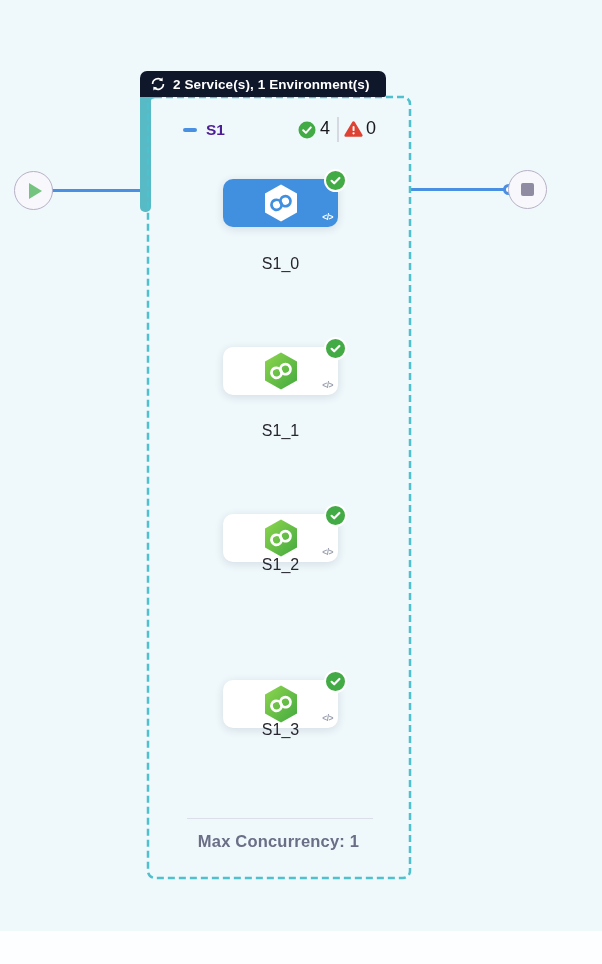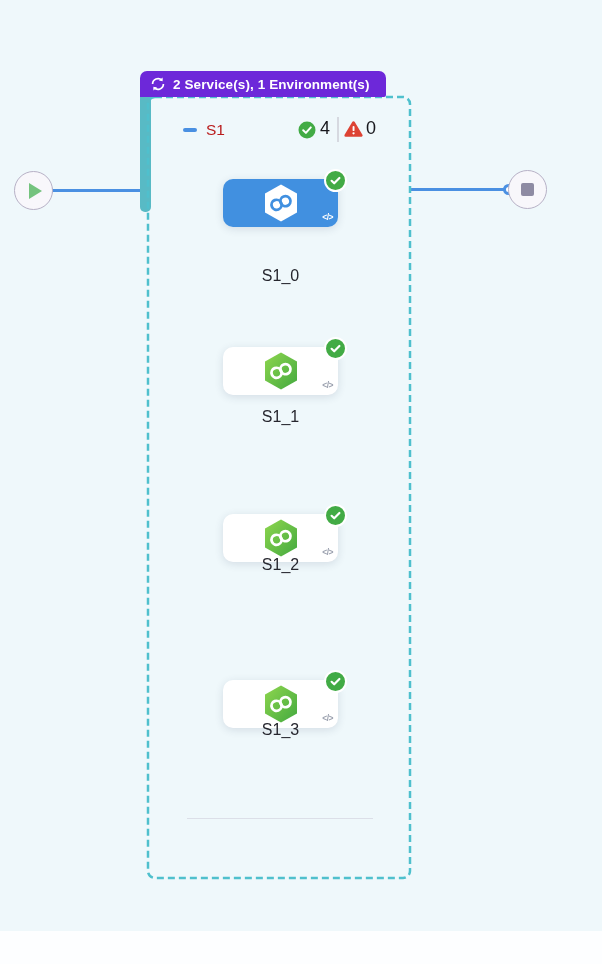--- a/index.html
+++ b/index.html
@@ -42,31 +42,31 @@
   .dot-left  { left: 42px;  top: 185px; }
   .dot-right { left: 503px; top: 184px; }
 
   
   .accent-strip {
     left: 140px; top: 80px; width: 11px; height: 132px;
     background: #58bac5; border-radius: 0 0 5px 5px;
   }
   .services-badge {
     left: 140px; top: 71px; width: 246px; height: 26px;
-    background: #6d28d9; border-radius: 7px 7px 2px 0;
+    background: #0f172a; border-radius: 7px 7px 2px 0;
     display: flex; align-items: center; gap: 7px; padding-left: 10px;
     color: #ffffff; font-size: 13.5px; font-weight: 700; letter-spacing: .1px;
   }
 
   
   .stage-border { left: 146px; top: 95px; }
 
   
   .collapse-minus { left: 183px; top: 128px; width: 14px; height: 3.5px; background: #4a90e2; border-radius: 2px; cursor: pointer; }
-  .stage-name { left: 206px; top: 121px; font-size: 15.5px; font-weight: 400; color: #b91c1c; }
+  .stage-name { left: 206px; top: 121px; font-size: 15.5px; font-weight: 700; color: #4c1d95; }
   .hdr-check { left: 298px; top: 121px; }
   .succ-count { left: 320px; top: 118px; font-size: 18px; font-weight: 500; color: #17171c; }
   .count-divider { left: 337px; top: 117px; width: 1.5px; height: 25px; background: #d6d9e0; }
   .hdr-warn { left: 344px; top: 120px; }
   .fail-count { left: 366px; top: 118px; font-size: 18px; font-weight: 500; color: #17171c; }
 
   
   .node-card {
     left: 223px; width: 115px; height: 48px;
     background: #ffffff; border-radius: 10px;
@@ -167,38 +167,38 @@
           <circle cx="22.8" cy="20" r="5"></circle>
       </g>
     </svg>
     <span class="code-glyph">&lt;/&gt;</span>
   </div>
   <div class="abs status-badge" style="left:324px; top:169px">
     <svg width="13" height="13" viewBox="0 0 13 13">
       <polyline points="2.6,6.8 5.2,9.3 10.4,4" fill="none" stroke="#ffffff" stroke-width="2.2" stroke-linecap="round" stroke-linejoin="round"></polyline>
     </svg>
   </div>
-  <div class="abs node-label" style="top:267px">S1_0</div>
+  <div class="abs node-label" style="top:255px">S1_0</div>
 
   <div class="abs node-card" style="top:347px">
     <svg width="36" height="40" viewBox="0 0 36 40">
       <polygon points="18,1.5 34,10.5 34,29.5 18,38.5 2,29.5 2,10.5" fill="url(#hexGreen)"></polygon>
       <g transform="rotate(-22 18 20)" fill="none" stroke="#ffffff" stroke-width="2.8">
         <circle cx="13.2" cy="20" r="5"></circle>
           <circle cx="22.8" cy="20" r="5"></circle>
       </g>
     </svg>
     <span class="code-glyph">&lt;/&gt;</span>
   </div>
   <div class="abs status-badge" style="left:324px; top:337px">
     <svg width="13" height="13" viewBox="0 0 13 13">
       <polyline points="2.6,6.8 5.2,9.3 10.4,4" fill="none" stroke="#ffffff" stroke-width="2.2" stroke-linecap="round" stroke-linejoin="round"></polyline>
     </svg>
   </div>
-  <div class="abs node-label" style="top:408px">S1_1</div>
+  <div class="abs node-label" style="top:422px">S1_1</div>
 
   <div class="abs node-card" style="top:514px">
     <svg width="36" height="40" viewBox="0 0 36 40">
       <polygon points="18,1.5 34,10.5 34,29.5 18,38.5 2,29.5 2,10.5" fill="url(#hexGreen)"></polygon>
       <g transform="rotate(-22 18 20)" fill="none" stroke="#ffffff" stroke-width="2.8">
         <circle cx="13.2" cy="20" r="5"></circle>
           <circle cx="22.8" cy="20" r="5"></circle>
       </g>
     </svg>
     <span class="code-glyph">&lt;/&gt;</span>
@@ -221,14 +221,15 @@
     <span class="code-glyph">&lt;/&gt;</span>
   </div>
   <div class="abs status-badge" style="left:324px; top:670px">
     <svg width="13" height="13" viewBox="0 0 13 13">
       <polyline points="2.6,6.8 5.2,9.3 10.4,4" fill="none" stroke="#ffffff" stroke-width="2.2" stroke-linecap="round" stroke-linejoin="round"></polyline>
     </svg>
   </div>
   <div class="abs node-label" style="top:721px">S1_3</div>
 
   <div class="abs footer-divider"></div>
+  <div class="abs max-conc">Max Concurrency: 1</div>
 
 </div>
 
 </body></html>

